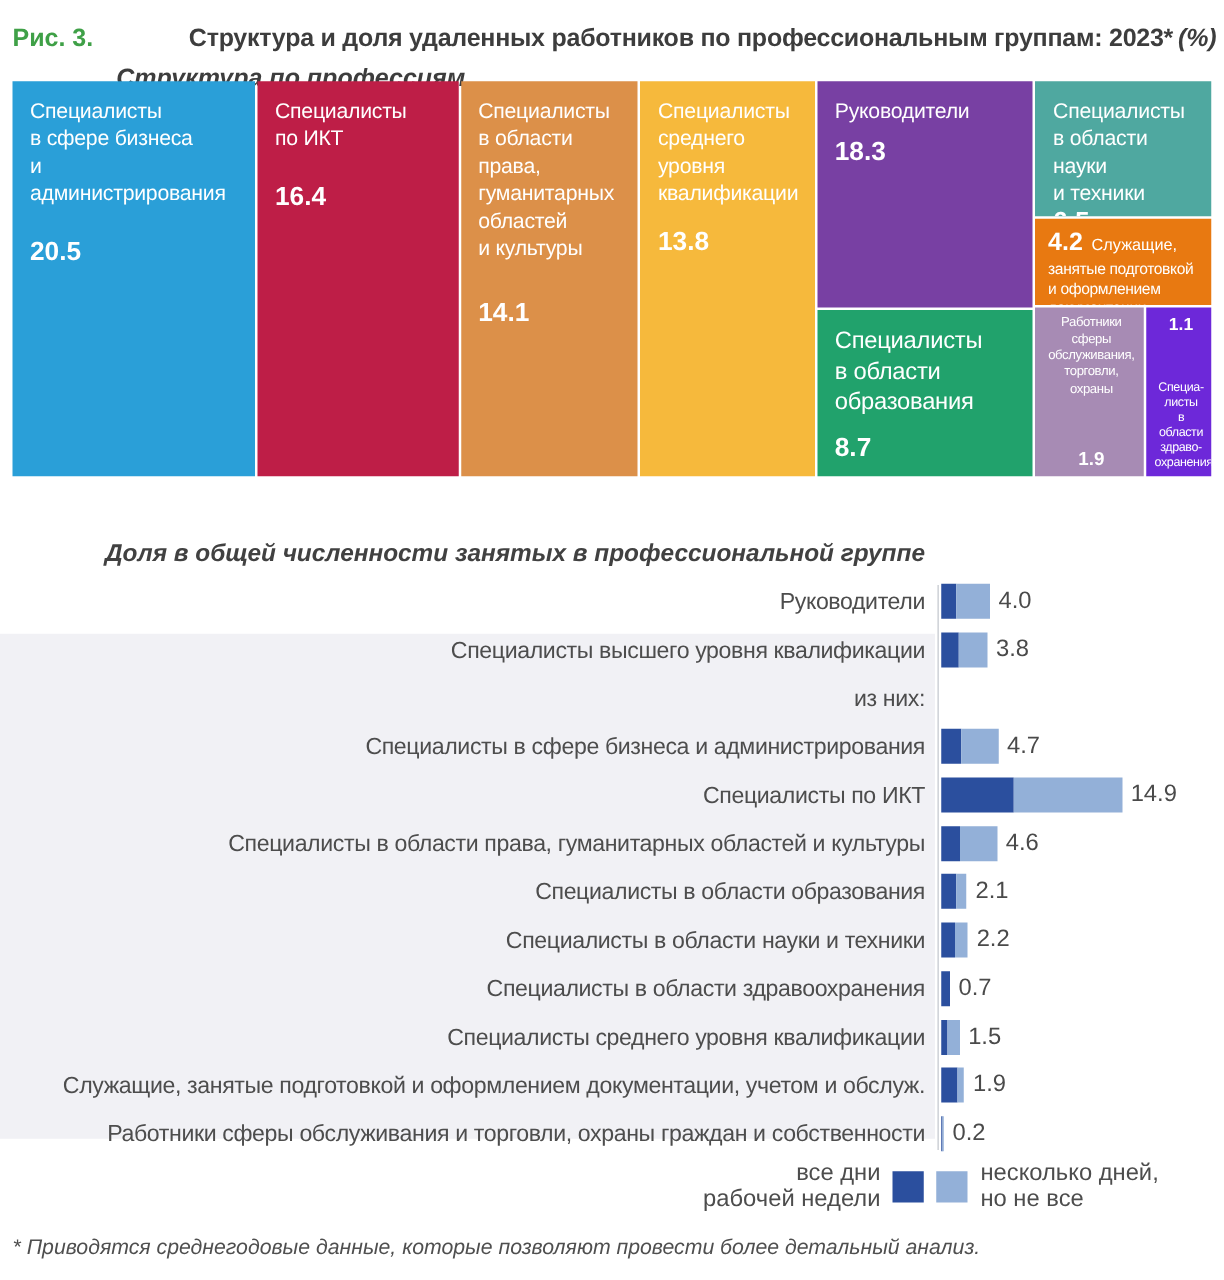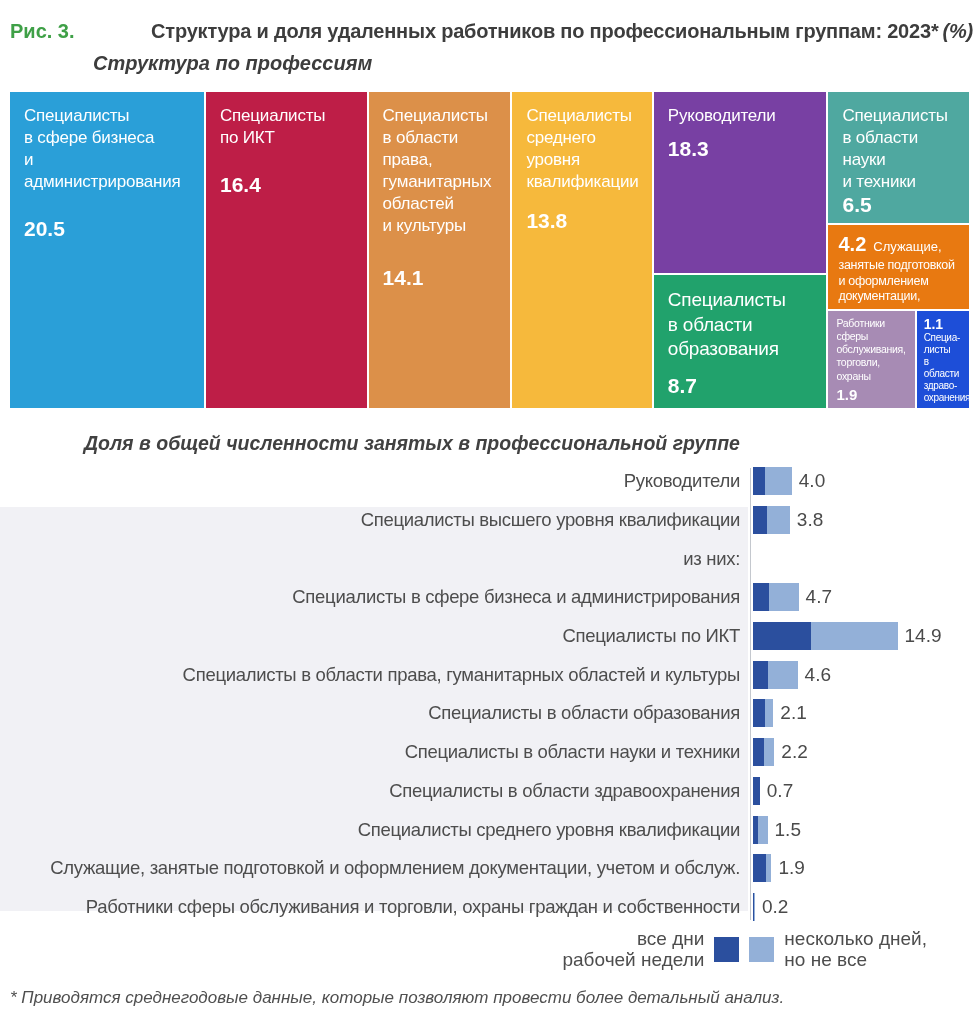--- a/index.html
+++ b/index.html
@@ -5,21 +5,21 @@
   html,body{margin:0;padding:0;background:#fff;}
   body{width:979px;height:1024px;position:relative;font-family:"Liberation Sans",sans-serif;overflow:hidden;}
 
   
   .fig-label{position:absolute;left:10px;top:20px;font-size:20px;font-weight:bold;}
   .fig-title{position:absolute;left:93px;top:20px;width:880px;font-size:20px;font-weight:bold;color:#3d3d3d;letter-spacing:-0.2px;text-align:right;}
   .fig-title .suffix{font-style:italic;font-weight:600;margin-left:4px;}
   .chart1-title{position:absolute;left:93px;top:52px;font-size:20px;font-weight:bold;font-style:italic;color:#3d3d3d;}
 
   
-  .treemap{position:absolute;left:10px;top:92px;width:959px;height:316px;display:flex;gap:2px;}
+  .treemap{position:absolute;left:10px;top:65px;width:959px;height:316px;display:flex;gap:2px;}
   .tm-block{display:flex;flex-direction:column;color:#fff;box-sizing:border-box;padding:13px 13px 10px 14px;overflow:hidden;}
   .tm-label{font-size:17px;line-height:1.3;white-space:pre-line;letter-spacing:-0.2px;}
   .tm-value{font-size:21px;font-weight:bold;margin-top:24px;}
   .tm-colwrap{display:flex;flex-direction:column;gap:2px;}
   .b-business{flex:20.5;}
   .b-ict{flex:16.4;}
   .b-law{flex:14.1;}
   .b-law .tm-value{margin-top:28px;}
   .b-mid{flex:13.8;}
   .b-mid .tm-value{margin-top:16px;}
@@ -30,21 +30,21 @@
   .b-education{flex:8.7;}
   .b-education .tm-label{font-size:19px;}
   .b-education .tm-value{margin-top:auto;}
   .b-science{flex:6.5;}
   .b-science .tm-value{margin-top:auto;}
   .b-clerks{flex:4.2;padding:8px 8px 6px 10px;}
   .clerks-head{display:flex;align-items:baseline;gap:7px;}
   .clerks-head .tm-value{margin-top:0;font-size:20px;}
   .clerks-head .head-txt{font-size:13px;}
   .b-clerks .tm-label{font-size:12.5px;line-height:1.25;letter-spacing:-0.3px;margin-top:2px;}
-  .row-small{flex:3.0;display:flex;gap:2px;}
+  .row-small{flex:3.0;display:flex;gap:2px;text-align:center;}
   .b-service{flex:1.9;padding:6px 5px 5px 8px;}
   .b-service .tm-label{font-size:10.5px;line-height:1.25;letter-spacing:-0.3px;}
   .b-service .tm-value{margin-top:auto;font-size:15px;}
   .b-health{flex:1.1;padding:5px 3px 4px 7px;}
   .b-health .tm-value{margin-top:0;font-size:14px;}
   .b-health .tm-label{font-size:10px;line-height:1.2;letter-spacing:-0.3px;}
 
   
   .chart2-title{position:absolute;left:84px;top:432px;font-size:19.5px;font-weight:bold;font-style:italic;color:#414141;}
   .gray-panel{position:absolute;left:0;top:507px;width:748px;height:404px;background:#f1f1f5;}
@@ -133,21 +133,21 @@
 и обслуживанием</div>
     </div>
     <div class="row-small">
       <div class="tm-block b-service" style="background: rgb(167, 139, 180);">
         <div class="tm-label">Работники
 сферы
 обслуживания,
 торговли, охраны</div>
         <div class="tm-value">1.9</div>
       </div>
-      <div class="tm-block b-health" style="background: #1d4ed8;">
+      <div class="tm-block b-health" style="background: #6d28d9; gap: 38px;">
         <div class="tm-value">1.1</div>
         <div class="tm-label">Специа-
 листы
 в области
 здраво-
 охранения</div>
       </div>
     </div>
   </div>
 </div>

